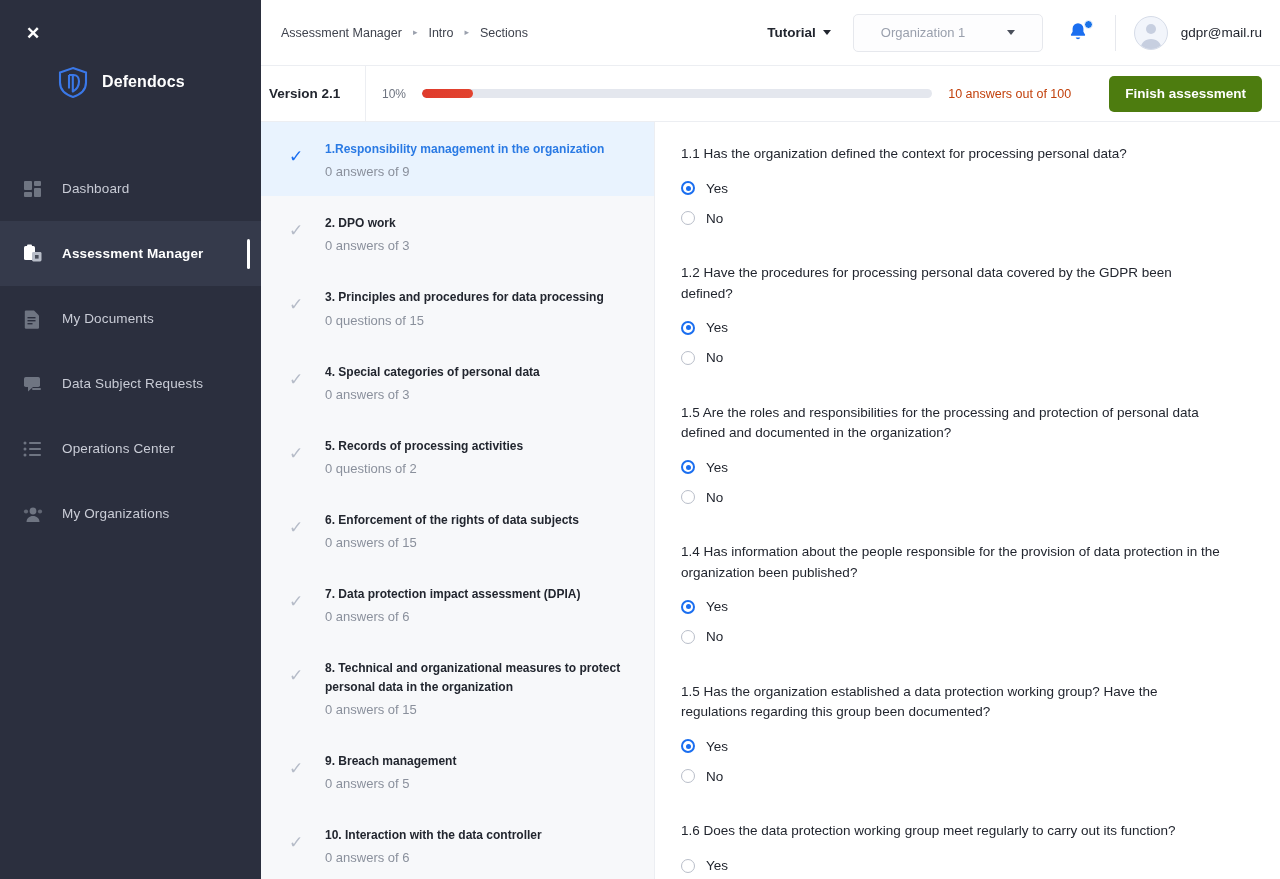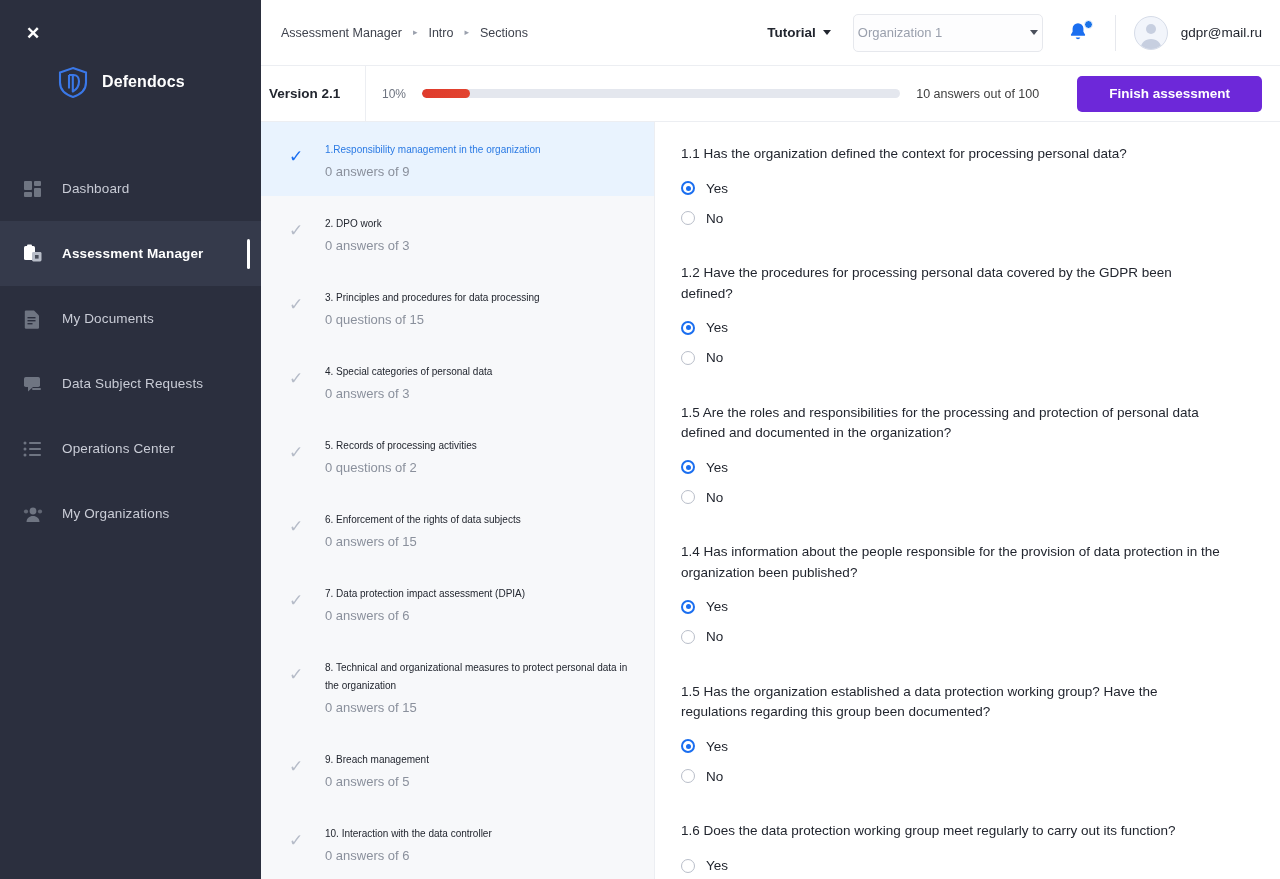--- a/index.html
+++ b/index.html
@@ -80,21 +80,21 @@
   .caret {
     width: 0; height: 0;
     border-left: 4.5px solid transparent; border-right: 4.5px solid transparent;
     border-top: 5px solid #22262f;
   }
   .org-select {
     width: 190px; height: 38px;
     border: 1px solid #e6e8ed; border-radius: 5px;
     background: #fdfdfe;
     display: flex; align-items: center;
-    padding: 0 4px; cursor: pointer;
+    padding: 0 27px; cursor: pointer;
     margin-right: 24px;
   }
   .org-select .val { font-size: 13px; color: #9aa0ad; }
   .org-select .caret { margin-left: auto; border-top-color: #4a4f5b; }
   .bell-wrap { position: relative; width: 24px; height: 24px; cursor: pointer; margin-right: 24px; }
   .bell-badge {
     position: absolute; top: -1px; right: -2px;
     width: 9px; height: 9px; border-radius: 50%;
     background: #1a73e8; border: 1.5px solid #ffffff;
   }
@@ -121,26 +121,26 @@
     font-size: 13.5px; font-weight: 600; color: #22262f;
   }
   .vdiv2 { width:1px; height:56px; background:#eceef2; flex-shrink:0; }
   .progress-wrap { flex: 1; display: flex; align-items: center; padding: 0 16px 0 16px; }
   .pct { font-size: 12px; color: #6e7480; width: 30px; flex-shrink: 0; }
   .track {
     flex: 1; height: 9px; border-radius: 5px;
     background: #e4e7ee; margin: 0 10px; position: relative; overflow: hidden;
   }
   .fill { height: 100%; border-radius: 5px; background: linear-gradient(90deg,#df3b2c,#e2432f); }
-  .answers { font-size: 12.5px; color: #404040; white-space: nowrap; margin-left: 6px; }
+  .answers { font-size: 12.5px; color: #c2410c; white-space: nowrap; margin-left: 6px; }
   .finish-btn {
     margin: 0 18px 0 22px;
-    background: #6d28d9; color: #ffffff;
+    background: #4d7c0f; color: #ffffff;
     border: none; border-radius: 5px;
-    height: 36px; padding: 0 32px;
+    height: 36px; padding: 0 16px;
     font-size: 13.5px; font-weight: 600;
     font-family: "Liberation Sans", sans-serif;
     cursor: pointer; white-space: nowrap;
   }
 
   
   .content { flex: 1; display: flex; min-height: 0; }
 
   
   .sections {
@@ -160,21 +160,21 @@
   }
   .sec.selected { background: #e9f3fe; }
   .sec .check {
     width: 20px; flex-shrink: 0;
     margin-top: 9px; margin-right: 16px;
     color: #b6bcc8; font-size: 17px; line-height: 1;
   }
   .sec.selected .check { color: #1a6ef0; }
   .sec .txt { flex: 1; }
   .sec .title {
-    font-size: 10px; color: #22262f; line-height: 1.35;
+    font-size: 12px; color: #22262f; line-height: 1.35; font-weight: bold;
   }
   .sec.selected .title { color: #2a7ae4; }
   .sec .sub { font-size: 13px; color: #8a909c; margin-top: 7px; }
 
   
   .questions {
     flex: 1; background: #ffffff;
     overflow-y: auto; padding: 22px 24px 30px 26px;
   }
   .questions::-webkit-scrollbar { width: 6px; }

